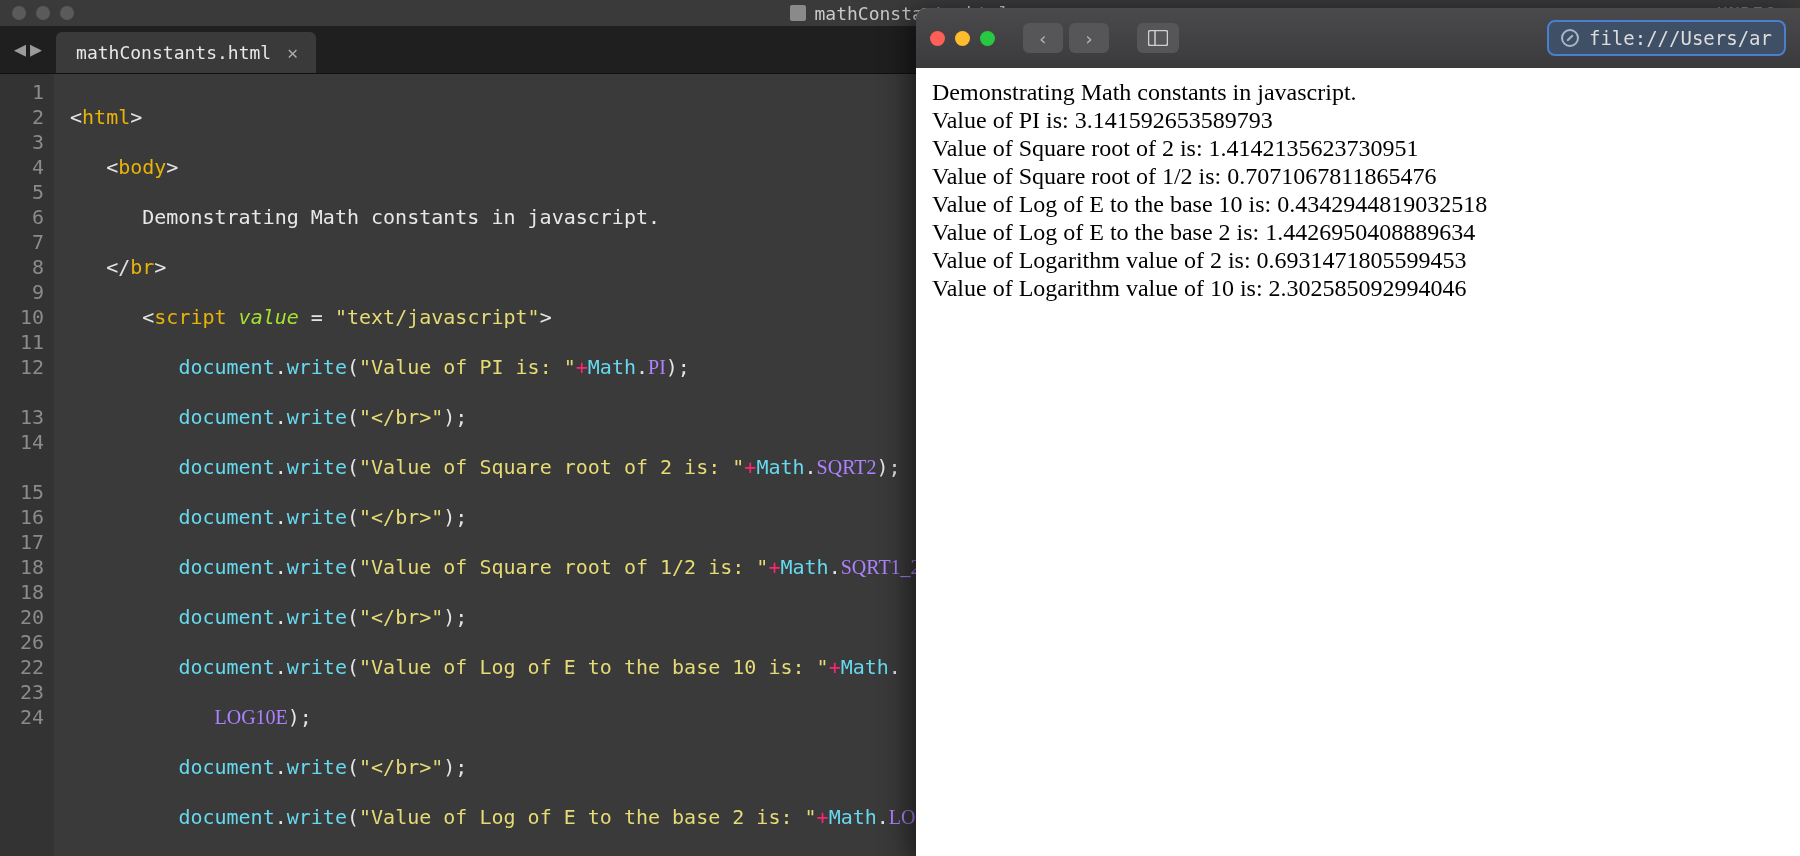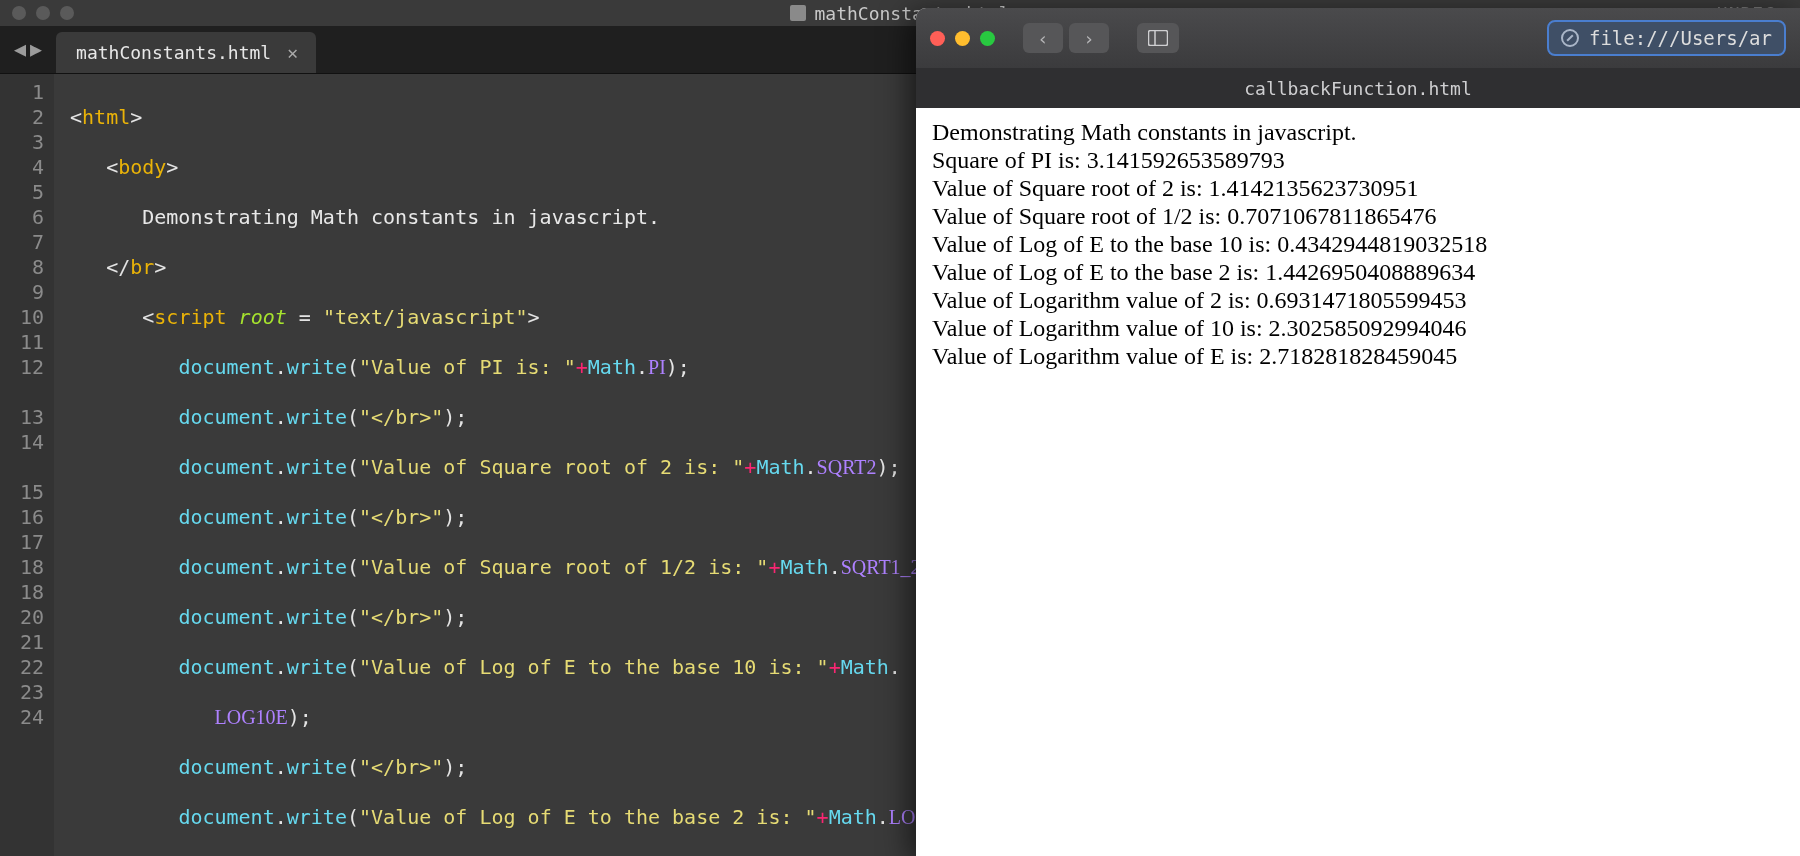--- a/index.html
+++ b/index.html
@@ -100,31 +100,31 @@
         <div>&nbsp;</div>
         <div>13</div>
         <div>14</div>
         <div>&nbsp;</div>
         <div>15</div>
         <div>16</div>
         <div>17</div>
         <div>18</div>
         <div>18</div>
         <div>20</div>
-        <div>21</div>
+        <div>26</div>
         <div>22</div>
         <div>23</div>
         <div>24</div>
       </div>
     <div class="code">
 <div><span class="t-punc">&lt;</span><span class="t-tag">html</span><span class="t-punc">&gt;</span></div>
 <div>   <span class="t-punc">&lt;</span><span class="t-tag">body</span><span class="t-punc">&gt;</span></div>
 <div>      <span class="t-txt">Demonstrating Math constants in javascript.</span></div>
 <div>   <span class="t-punc">&lt;/</span><span class="t-tag">br</span><span class="t-punc">&gt;</span></div>
-<div>      <span class="t-punc">&lt;</span><span class="t-tag">script</span> <span class="t-attr">root</span><span class="t-punc"> = </span><span class="t-str">"text/javascript"</span><span class="t-punc">&gt;</span></div>
+<div>      <span class="t-punc">&lt;</span><span class="t-tag">script</span> <span class="t-attr">value</span><span class="t-punc"> = </span><span class="t-str">"text/javascript"</span><span class="t-punc">&gt;</span></div>
 <div>         <span class="t-obj">document</span><span class="t-dot">.</span><span class="t-func">write</span><span class="t-punc">(</span><span class="t-str">"Value of PI is: "</span><span class="t-op">+</span><span class="t-obj">Math</span><span class="t-dot">.</span><span class="t-const">PI</span><span class="t-punc">);</span></div>
 <div>         <span class="t-obj">document</span><span class="t-dot">.</span><span class="t-func">write</span><span class="t-punc">(</span><span class="t-str">"&lt;/br&gt;"</span><span class="t-punc">);</span></div>
 <div>         <span class="t-obj">document</span><span class="t-dot">.</span><span class="t-func">write</span><span class="t-punc">(</span><span class="t-str">"Value of Square root of 2 is: "</span><span class="t-op">+</span><span class="t-obj">Math</span><span class="t-dot">.</span><span class="t-const">SQRT2</span><span class="t-punc">);</span></div>
 <div>         <span class="t-obj">document</span><span class="t-dot">.</span><span class="t-func">write</span><span class="t-punc">(</span><span class="t-str">"&lt;/br&gt;"</span><span class="t-punc">);</span></div>
 <div>         <span class="t-obj">document</span><span class="t-dot">.</span><span class="t-func">write</span><span class="t-punc">(</span><span class="t-str">"Value of Square root of 1/2 is: "</span><span class="t-op">+</span><span class="t-obj">Math</span><span class="t-dot">.</span><span class="t-const">SQRT1_2</span><span class="t-punc">);</span></div>
 <div>         <span class="t-obj">document</span><span class="t-dot">.</span><span class="t-func">write</span><span class="t-punc">(</span><span class="t-str">"&lt;/br&gt;"</span><span class="t-punc">);</span></div>
 <div>         <span class="t-obj">document</span><span class="t-dot">.</span><span class="t-func">write</span><span class="t-punc">(</span><span class="t-str">"Value of Log of E to the base 10 is: "</span><span class="t-op">+</span><span class="t-obj">Math</span><span class="t-dot">.</span></div>
 <div>            <span class="t-const">LOG10E</span><span class="t-punc">);</span></div>
 <div>         <span class="t-obj">document</span><span class="t-dot">.</span><span class="t-func">write</span><span class="t-punc">(</span><span class="t-str">"&lt;/br&gt;"</span><span class="t-punc">);</span></div>
 <div>         <span class="t-obj">document</span><span class="t-dot">.</span><span class="t-func">write</span><span class="t-punc">(</span><span class="t-str">"Value of Log of E to the base 2 is: "</span><span class="t-op">+</span><span class="t-obj">Math</span><span class="t-dot">.</span><span class="t-const">LOG2E</span></div>
@@ -158,27 +158,23 @@
       <svg class="side-ic" viewBox="0 0 20 16">
           <rect x="0.5" y="0.5" width="19" height="15" rx="2" fill="none" stroke="#cfcfd1" stroke-width="1.5"></rect>
           <line x1="7" y1="0" x2="7" y2="16" stroke="#cfcfd1" stroke-width="1.5"></line>
         </svg>
     </div>
     <div class="b-address">
       <span class="b-compass"></span>
       <span>file:///Users/ar</span>
     </div>
   </div>
-  <div class="browser-tabbar">
-    <span>callbackFunction.html</span>
-  </div>
   <div class="browser-content" id="browser-content">
       <div>Demonstrating Math constants in javascript.</div>
-      <div>Square of PI is: 3.141592653589793</div>
+      <div>Value of PI is: 3.141592653589793</div>
       <div>Value of Square root of 2 is: 1.4142135623730951</div>
       <div>Value of Square root of 1/2 is: 0.7071067811865476</div>
       <div>Value of Log of E to the base 10 is: 0.4342944819032518</div>
       <div>Value of Log of E to the base 2 is: 1.4426950408889634</div>
       <div>Value of Logarithm value of 2 is: 0.6931471805599453</div>
       <div>Value of Logarithm value of 10 is: 2.302585092994046</div>
-      <div>Value of Logarithm value of E is: 2.718281828459045</div>
     </div>
 </div>
 
 </body></html>

